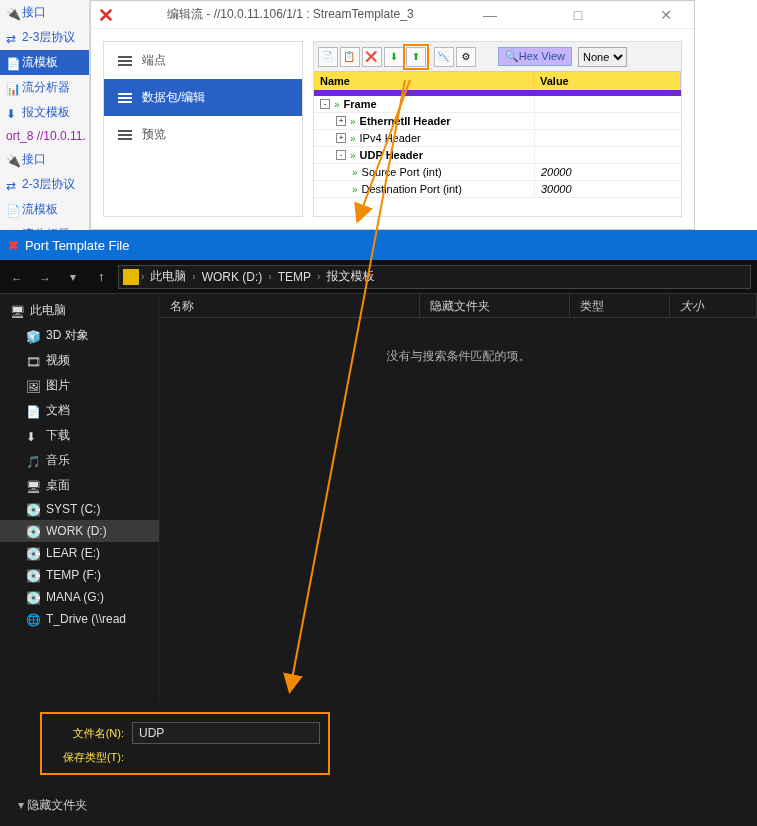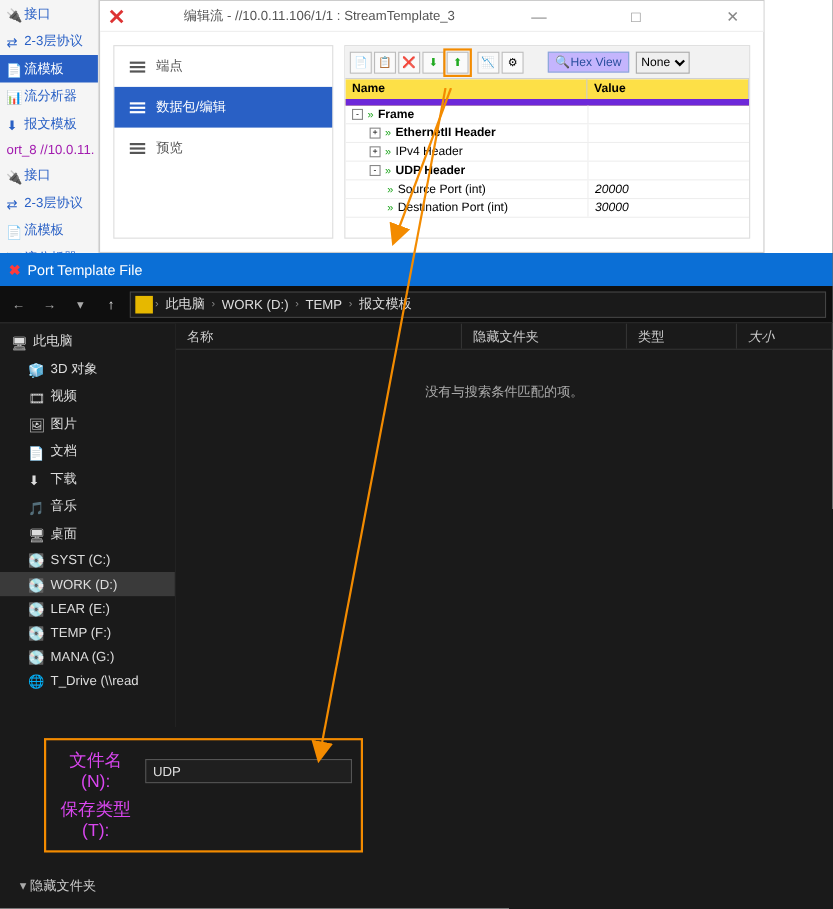--- a/index.html
+++ b/index.html
@@ -60,21 +60,21 @@
 .folder-item { display: flex; align-items: center; gap: 6px; padding: 4px 10px; cursor: pointer; font-size: 12px; color: #ddd; white-space: nowrap; }
 .folder-item.selected { background: #3a3a3a; }
 .folder-item.indent-1 { padding-left: 26px; }
 .folder-icon { width: 14px; height: 12px; display: inline-block; }
 .file-list { flex: 1; display: flex; flex-direction: column; }
 .file-header { height: 24px; display: flex; border-bottom: 1px solid #333; background: #1a1a1a; }
 .file-header .fh { padding: 4px 10px; font-size: 12px; color: #ccc; border-right: 1px solid #333; }
 .file-empty { flex: 1; display: flex; align-items: flex-start; justify-content: center; padding-top: 30px; color: #aaa; font-size: 12px; }
 .save-footer { padding: 10px 18px 10px 40px; display: flex; flex-direction: column; gap: 8px; }
 .footer-row { display: flex; align-items: center; gap: 8px; }
-.footer-row label { width: 74px; text-align: center; color: #d946ef; font-size: 16px; }
+.footer-row label { width: 74px; text-align: right; color: #fde047; font-size: 11px; }
 .footer-row .field { flex: 1; max-width: 195px; height: 22px; background: #1f1f1f; border: 1px solid #555; color: #ddd; padding: 0 6px; font-size: 12px; }
 .footer-highlight { border: 2px solid #f38b00; padding: 8px; width: 290px; }
 .hidden-folder { padding: 12px 18px; color: #ccc; font-size: 12px; cursor: pointer; }
 .hidden-folder::before { content: "▾ "; color: #aaa; }
 
 
 .arrow-annotation { position: absolute; pointer-events: none; }
 
 svg.icon-svg { width: 100%; height: 100%; }
 </style>

